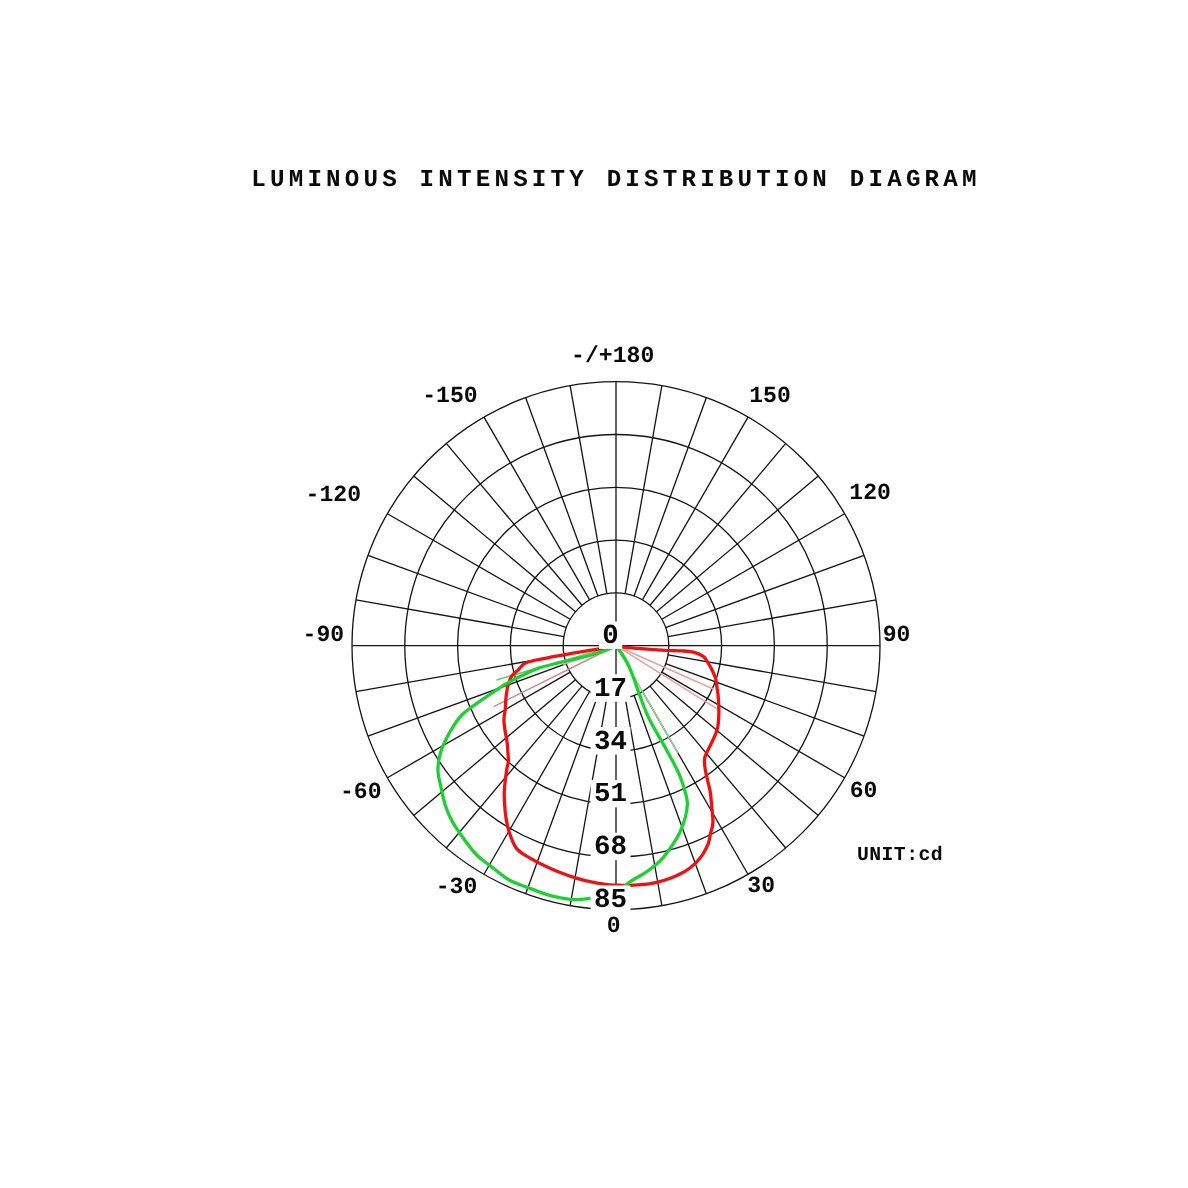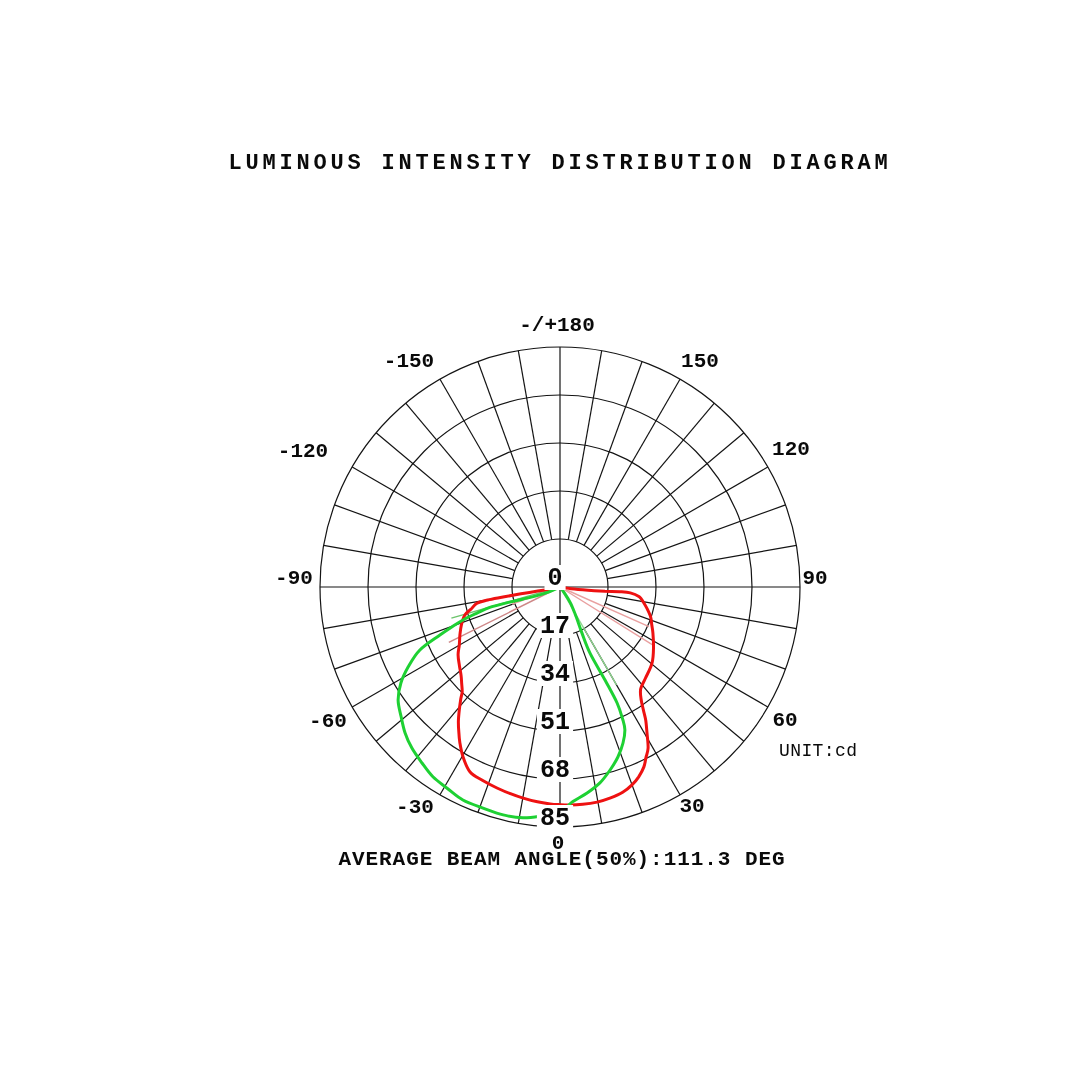--- a/index.html
+++ b/index.html
@@ -9,22 +9,22 @@
   }
   .title {
     position:absolute; top:151px; left:40px; right:0; text-align:center;
     font-size:22px; font-weight:bold; letter-spacing:3.8px; white-space:pre;
   }
   .footer {
     position:absolute; top:848px; left:44px; right:0; text-align:center;
     font-size:21px; font-weight:bold; letter-spacing:0.95px; white-space:pre;
   }
   .unit-label {
-    position:absolute; left:779px; top:741px;
-    font-size:18px; font-weight:normal; letter-spacing:0.4px; white-space:pre;text-align:center;
+    position:absolute; left:779px; top:768px;
+    font-size:18px; font-weight:bold; letter-spacing:0.4px; white-space:pre;text-align:center;
   }
   .legend { position:absolute; left:707px; top:766px; }
   .legend-row { display:flex; align-items:center; height:23px; }
   .swatch { display:inline-block; width:33px; height:3px; margin-right:7px; flex:0 0 auto; }
   .legend-label { font-size:18px; font-weight:bold; letter-spacing:0.4px; white-space:pre; }
   svg { position:absolute; left:0; top:0; }
   .svg-label { font-family:"Liberation Mono", monospace; font-weight:bold; fill:#0a0a0a; }
   .angle-label  { font-size:21px; }
   .radial-label { font-size:25px; }
 </style>
@@ -113,14 +113,13 @@
         <text x="692" y="806" text-anchor="middle" dominant-baseline="central" class="svg-label angle-label">30</text>
         <text x="785" y="720" text-anchor="middle" dominant-baseline="central" class="svg-label angle-label">60</text>
         <text x="815" y="578" text-anchor="middle" dominant-baseline="central" class="svg-label angle-label">90</text>
         <text x="791" y="449" text-anchor="middle" dominant-baseline="central" class="svg-label angle-label">120</text>
         <text x="700" y="361" text-anchor="middle" dominant-baseline="central" class="svg-label angle-label">150</text>
       </g>
     </svg>
 
   <div class="unit-label">UNIT:cd</div>
 
-  <div class="footer">AVERAGE BEAM ANGLE(50%):111.3 DEG</div>
 </div>
 
 </body></html>

